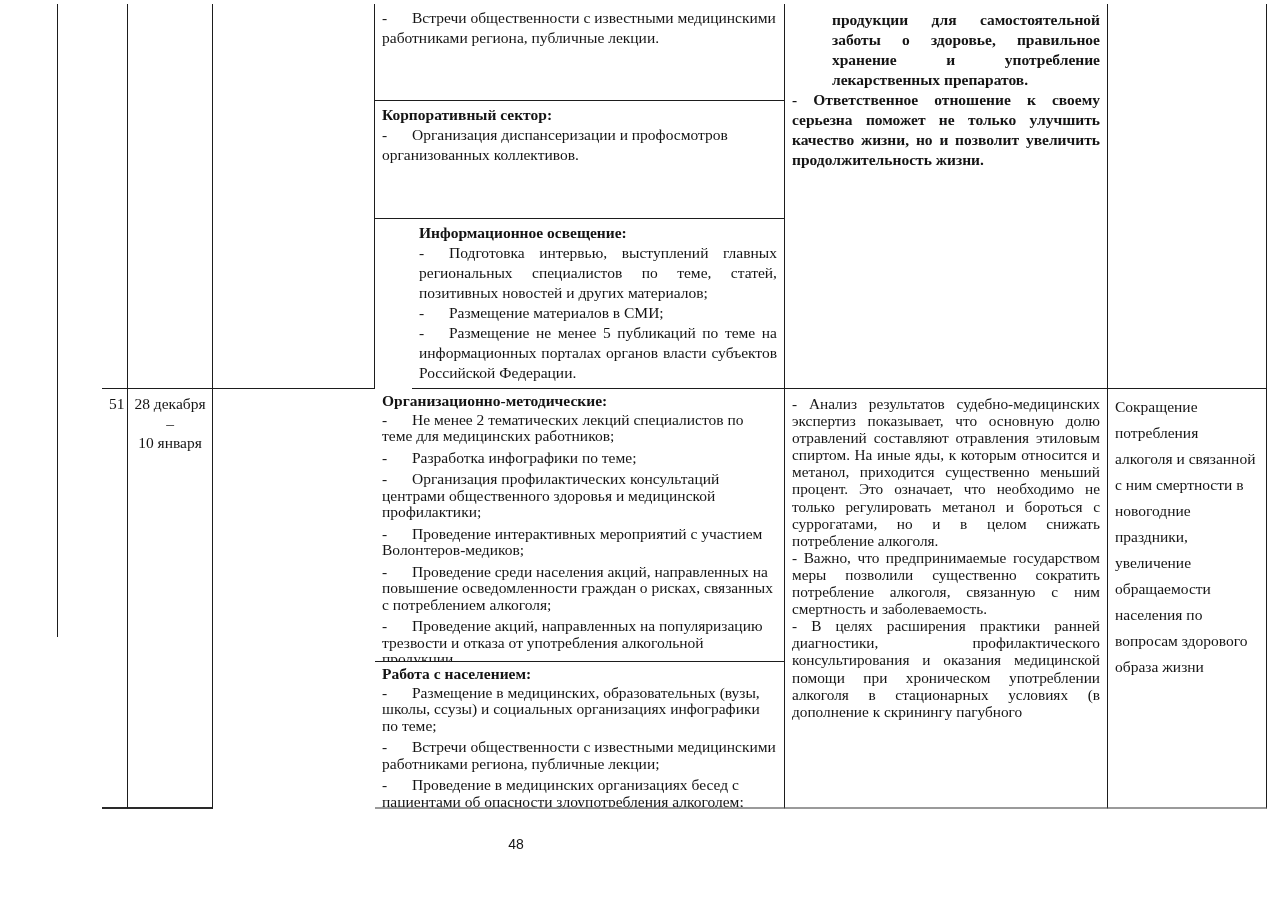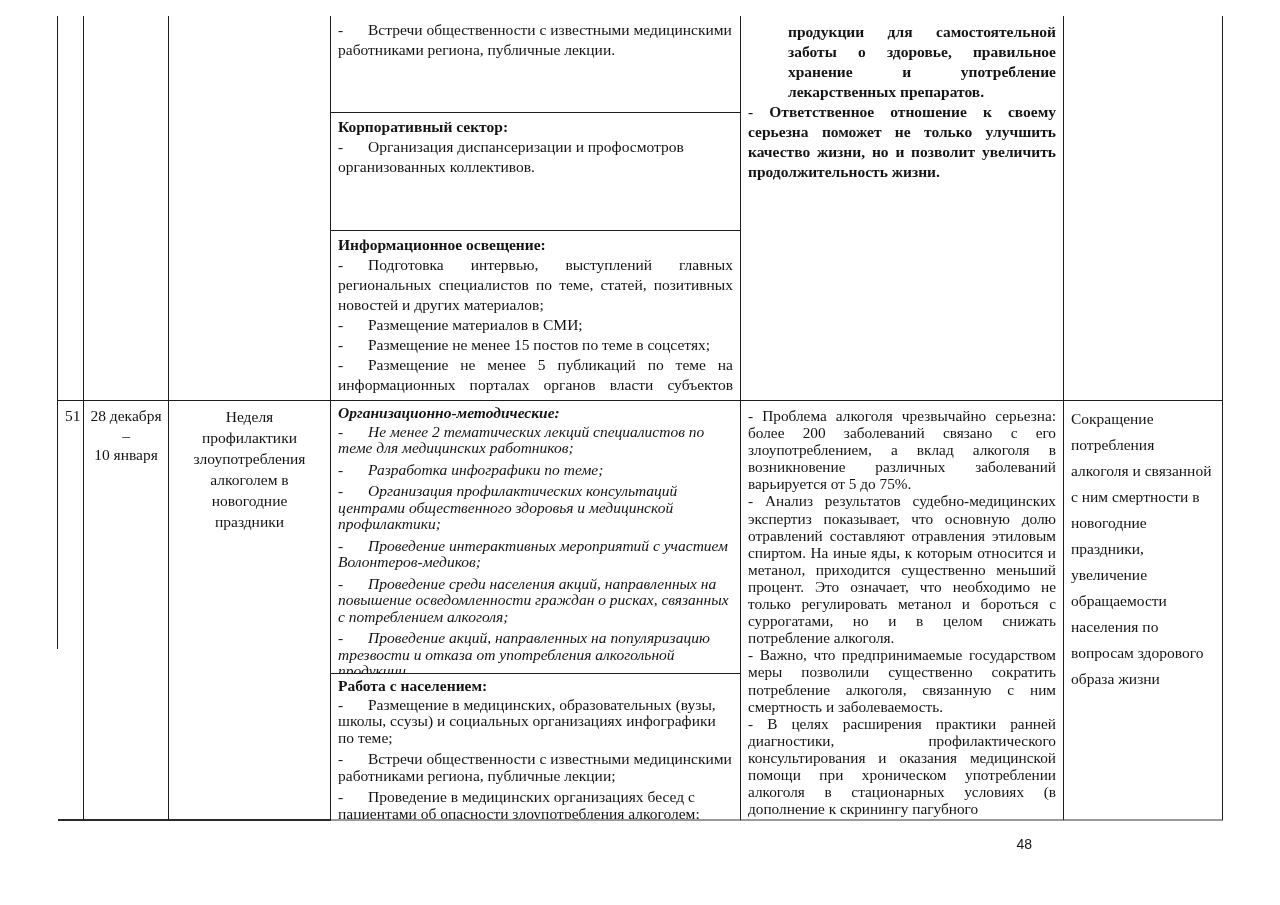--- a/index.html
+++ b/index.html
@@ -3,24 +3,25 @@
 <meta charset="utf-8">
 <style>
   * { margin:0; padding:0; box-sizing:border-box; }
   html,body { background:#ffffff; }
   .page {
     position:relative; width:1280px; height:905px; background:#ffffff;
     font-family:"Liberation Serif","DejaVu Serif",serif; color:#141414;
     overflow:hidden;
   }
   .doc-table {
-    position:absolute; left:57px; top:16px; width:1165px; height:633px;
+    position:absolute; left:57px; top:4px; width:1165px; height:633px;
     display:grid;
     grid-template-columns:26px 85px 162px 410px 323px 159px;
     grid-template-rows:97px 118px 170px 273px 147px;
+    padding-left:44px;
   }
   .cell {
     border-right:1.5px solid #1d1d1d;
     overflow:hidden; padding:4px 7px 2px 7px;
     font-size:15.5px; line-height:19.5px;
   }
   .doc-table { border-left:1.5px solid #1d1d1d; }
   .bb   { border-bottom:1.5px solid #1d1d1d; }   
   .bb-dark { border-bottom:2px solid #2a2a2a; }  
   .bb-cut  { border-bottom:2px solid #9a9a9a; }  
@@ -45,21 +46,21 @@
   .msgs p { text-align:justify; }
   .msgs-top p { line-height:20px; }
   .msgs-51  p { line-height:17.1px; font-size:15.3px; }
   p.msg::before { content:"-\00a0"; }
   p.cont-indent { margin-left:40px; }
 
   .c-res { line-height:26px; padding-top:5px; }
 
   .page-number {
     position:absolute; left:0; top:836px; width:1032px;
-    text-align:right; font-size:14px;
+    text-align:center; font-size:14px;
     font-family:"Liberation Sans","DejaVu Sans",sans-serif;
   }
 </style>
 </head>
 <body>
 
 <div class="page">
 
   <div class="doc-table">
 
@@ -71,67 +72,62 @@
 
     <div class="cell bb acts" style="grid-column:4; grid-row:1;">
       <p class="tab-item">Встречи общественности с известными медицинскими работниками региона, публичные лекции.</p>
     </div>
 
     <div class="cell bb acts" style="grid-column:4; grid-row:2;">
       <p class="head">Корпоративный сектор:</p>
       <p class="tab-item">Организация диспансеризации и профосмотров организованных коллективов.</p>
     </div>
 
-    <div class="cell bb acts" style="grid-column:4; grid-row:3;">
+    <div class="cell bb acts" style="grid-column:4; grid-row:3;margin-left:37px;">
       <p class="head">Информационное освещение:</p>
       <p class="tab-item just">Подготовка интервью, выступлений главных региональных специалистов по теме, статей, позитивных новостей и других материалов;</p>
       <p class="tab-item">Размещение материалов в СМИ;</p>
-      <p class="tab-item">Размещение не менее 15 постов по теме в соцсетях;</p>
       <p class="tab-item just">Размещение не менее 5 публикаций по теме на информационных порталах органов власти субъектов Российской Федерации.</p>
     </div>
 
     <div class="cell bb msgs msgs-top" style="grid-column:5; grid-row:1 / span 3;font-weight:bold;">
       <p class="cont-indent">продукции для самостоятельной заботы о здоровье, правильное хранение и употребление лекарственных препаратов.</p>
       <p class="msg">Ответственное отношение к своему серьезна поможет не только улучшить качество жизни, но и позволит увеличить продолжительность жизни.</p>
     </div>
 
     <div class="cell bb" style="grid-column:6; grid-row:1 / span 3;"></div>
 
     <div class="cell bb-dark c-num" style="grid-column:1; grid-row:4 / span 2;">
       <span>51</span>
     </div>
 
     <div class="cell bb-dark c-date" style="grid-column:2; grid-row:4 / span 2;">
       <div>28 декабря –</div>
       <div>10 января</div>
     </div>
 
-    <div class="cell bb-dark c-week" style="grid-column:3; grid-row:4 / span 2;">
-      <div class="inner">Неделя профилактики злоупотребления алкоголем в новогодние праздники</div>
-    </div>
 
-    <div class="cell bb acts2" style="grid-column:4; grid-row:4;font-style:italic;">
+    <div class="cell bb acts2" style="grid-column:4; grid-row:4;">
       <p class="head">Организационно-методические:</p>
       <p class="tab-item">Не менее 2 тематических лекций специалистов по теме для медицинских работников;</p>
       <p class="tab-item">Разработка инфографики по теме;</p>
       <p class="tab-item">Организация профилактических консультаций центрами общественного здоровья и медицинской профилактики;</p>
       <p class="tab-item">Проведение интерактивных мероприятий с участием Волонтеров-медиков;</p>
       <p class="tab-item">Проведение среди населения акций, направленных на повышение осведомленности граждан о рисках, связанных с потреблением алкоголя;</p>
       <p class="tab-item">Проведение акций, направленных на популяризацию трезвости и отказа от употребления алкогольной продукции.</p>
     </div>
 
     <div class="cell bb-cut acts2" style="grid-column:4; grid-row:5;">
       <p class="head">Работа с населением:</p>
       <p class="tab-item">Размещение в медицинских, образовательных (вузы, школы, ссузы) и социальных организациях инфографики по теме;</p>
       <p class="tab-item">Встречи общественности с известными медицинскими работниками региона, публичные лекции;</p>
       <p class="tab-item">Проведение в медицинских организациях бесед с пациентами об опасности злоупотребления алкоголем;</p>
     </div>
 
     <div class="cell bb-cut msgs msgs-51" style="grid-column:5; grid-row:4 / span 2;">
-      <p class="msg">Проблема алкоголя чрезвычайно серьезна: более 200 заболеваний связано с его злоупотреблением, а вклад алкоголя в возникновение различных заболеваний варьируется от 5 до 75%.</p>
       <p class="msg">Анализ результатов судебно-медицинских экспертиз показывает, что основную долю отравлений составляют отравления этиловым спиртом. На иные яды, к которым относится и метанол, приходится существенно меньший процент. Это означает, что необходимо не только регулировать метанол и бороться с суррогатами, но и в целом снижать потребление алкоголя.</p>
       <p class="msg">Важно, что предпринимаемые государством меры позволили существенно сократить потребление алкоголя, связанную с ним смертность и заболеваемость.</p>
       <p class="msg">В целях расширения практики ранней диагностики, профилактического консультирования и оказания медицинской помощи при хроническом употреблении алкоголя в стационарных условиях (в дополнение к скринингу пагубного</p>
     </div>
 
     <div class="cell bb-cut c-res" style="grid-column:6; grid-row:4 / span 2;">
       <div>Сокращение потребления алкоголя и связанной с ним смертности в новогодние праздники, увеличение обращаемости населения по вопросам здорового образа жизни</div>
     </div>
 
   </div>

